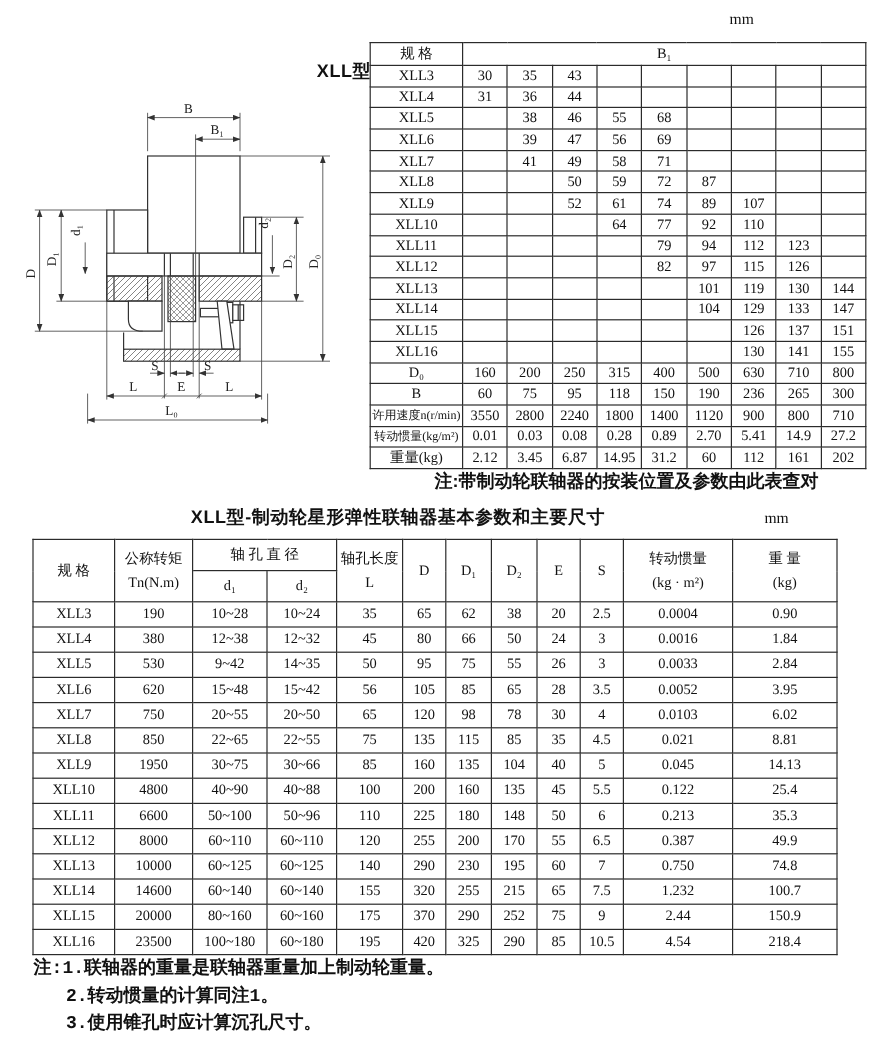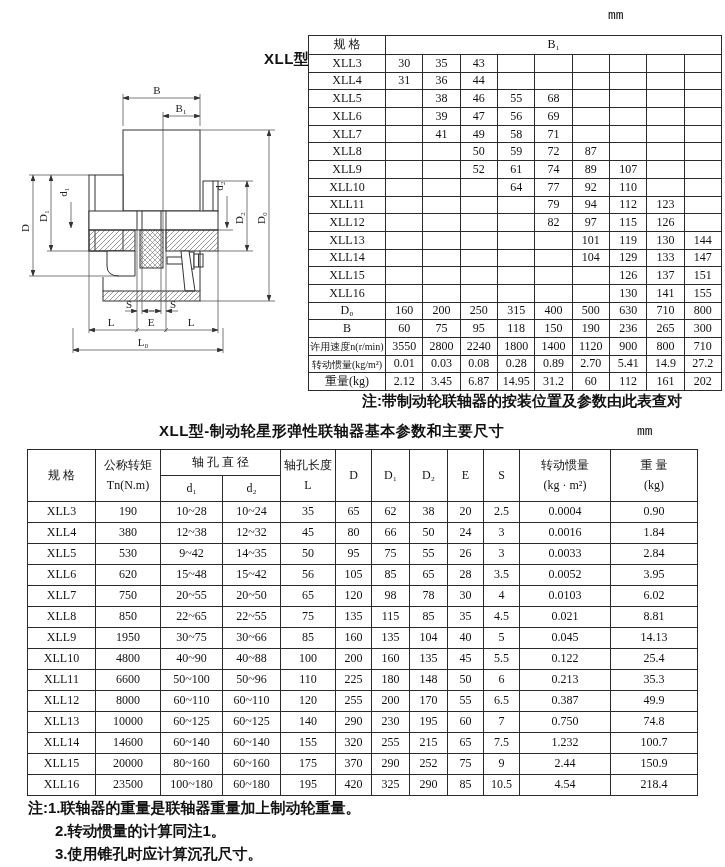--- a/index.html
+++ b/index.html
@@ -2,35 +2,35 @@
 <html><head>
 <meta charset="utf-8">
 <style>
   html,body{margin:0;padding:0;}
   body{
     width:725px;height:867px;position:relative;background:#fff;
     font-family:"Liberation Serif","DejaVu Serif",serif;color:#111;
   }
   .abs{position:absolute;}
   .title{font-family:"Liberation Sans","DejaVu Sans",sans-serif;font-weight:600;font-size:15px;letter-spacing:.5px;white-space:nowrap;}
-  .unit{font-size:13px;font-family:Liberation Mono, monospace;}
+  .unit{font-size:13px;font-family:Liberation Serif, serif;}
   .note{font-family:"Liberation Sans","DejaVu Sans",sans-serif;font-weight:600;font-size:15px;white-space:nowrap;margin-left:32px;}
   table{border-collapse:collapse;table-layout:fixed;background:#fff;}
   td{border:1px solid #2b2b2b;text-align:center;vertical-align:middle;padding:0;white-space:nowrap;overflow:hidden;font-size:12px;line-height:1.1;}
   #t1{width:414px;height:355px;border:1.5px solid #222;}
   #t1 thead tr{height:19px;}
   #t1 tbody tr{height:17.7px;}
   #t2{width:671px;border:1.5px solid #222;}
   #t2 thead tr{height:26px;}
   #t2 tbody tr{height:21px;}
   td.lab{font-size:12px;}
   td.lab.small{font-size:10px;margin-top:14px;}
   .hd2{font-size:12px;}
   .hd2 div{line-height:1.6;}
-  .fnotes{font-family:Liberation Sans, sans-serif;font-weight:600;font-size:15px;line-height:23px;}
+  .fnotes{font-family:Liberation Mono, monospace;font-weight:600;font-size:15px;line-height:23px;}
   .fnotes .ind{padding-left:27px;}
   svg text{font-family:"Liberation Serif","DejaVu Serif",serif;}
 </style>
 </head>
 <body>
 
 <div class="abs title" style="left:264px;top:6px;margin-top:44px;">XLL型-制动轮基本参数和主要尺寸</div>
 <div class="abs unit" style="left:608px;top:8px;">mm</div>
 
 <div class="abs" style="left:15px;top:80px;">

